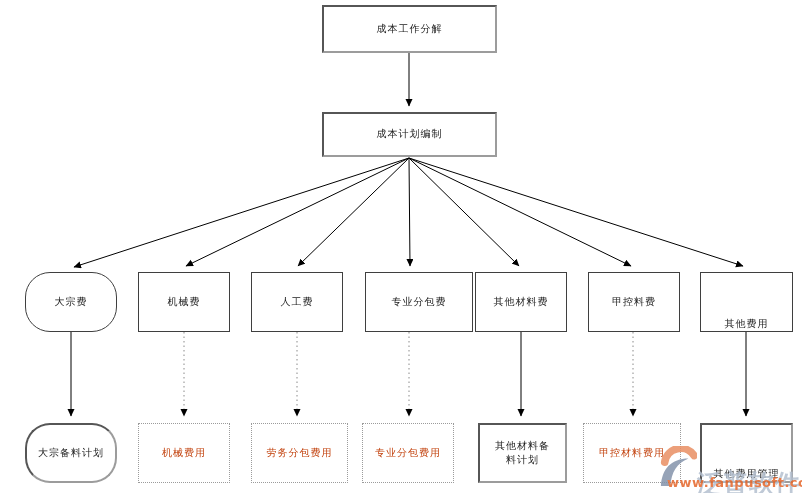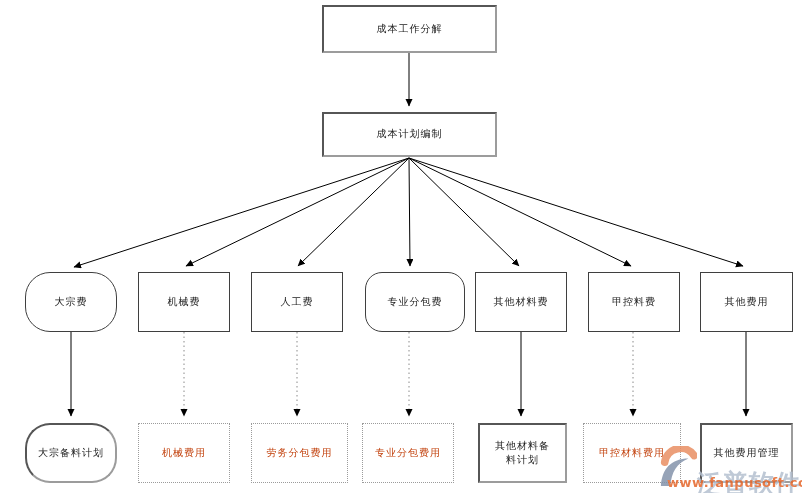--- a/index.html
+++ b/index.html
@@ -28,24 +28,24 @@
   .node.thin{border:1px solid #3f3f3f;}
   .node.dotted{border:1px dotted #9b9b9b;color:#c2410c;}
   
   .n-root {left:322px;top:5px;  width:175px;height:48px;}
   .n-plan {left:322px;top:112px;width:175px;height:45px;}
   .r2{top:272px;height:60px;}
   .r3{top:423px;height:60px;}
   .c1{left:25px; width:92px;border-radius:25px;}
   .c2{left:138px;width:92px;}
   .c3{left:251px;width:92px;}
-  .c4{left:365px;width:100px;border-radius:17px;}
+  .c4{left:365px;width:108px;}
   .c5{left:475px;width:92px;}
   .c6{left:588px;width:92px;}
-  .c7{left:700px;width:93px;}
+  .c7{left:700px;width:93px;align-items:flex-end;}
   .b3{left:251px;width:97px;}
   .b4{left:362px;width:92px;}
   .b5{left:478px;width:89px;}
   .b6{left:583px;width:98px;}
   .b5 .lbl{padding:0 14px;}
   
   .watermark{
     position:absolute;left:653px;top:443px;width:150px;height:50px;
     z-index:3;opacity:.85;pointer-events:none;
     font-family:"DejaVu Sans", sans-serif;

